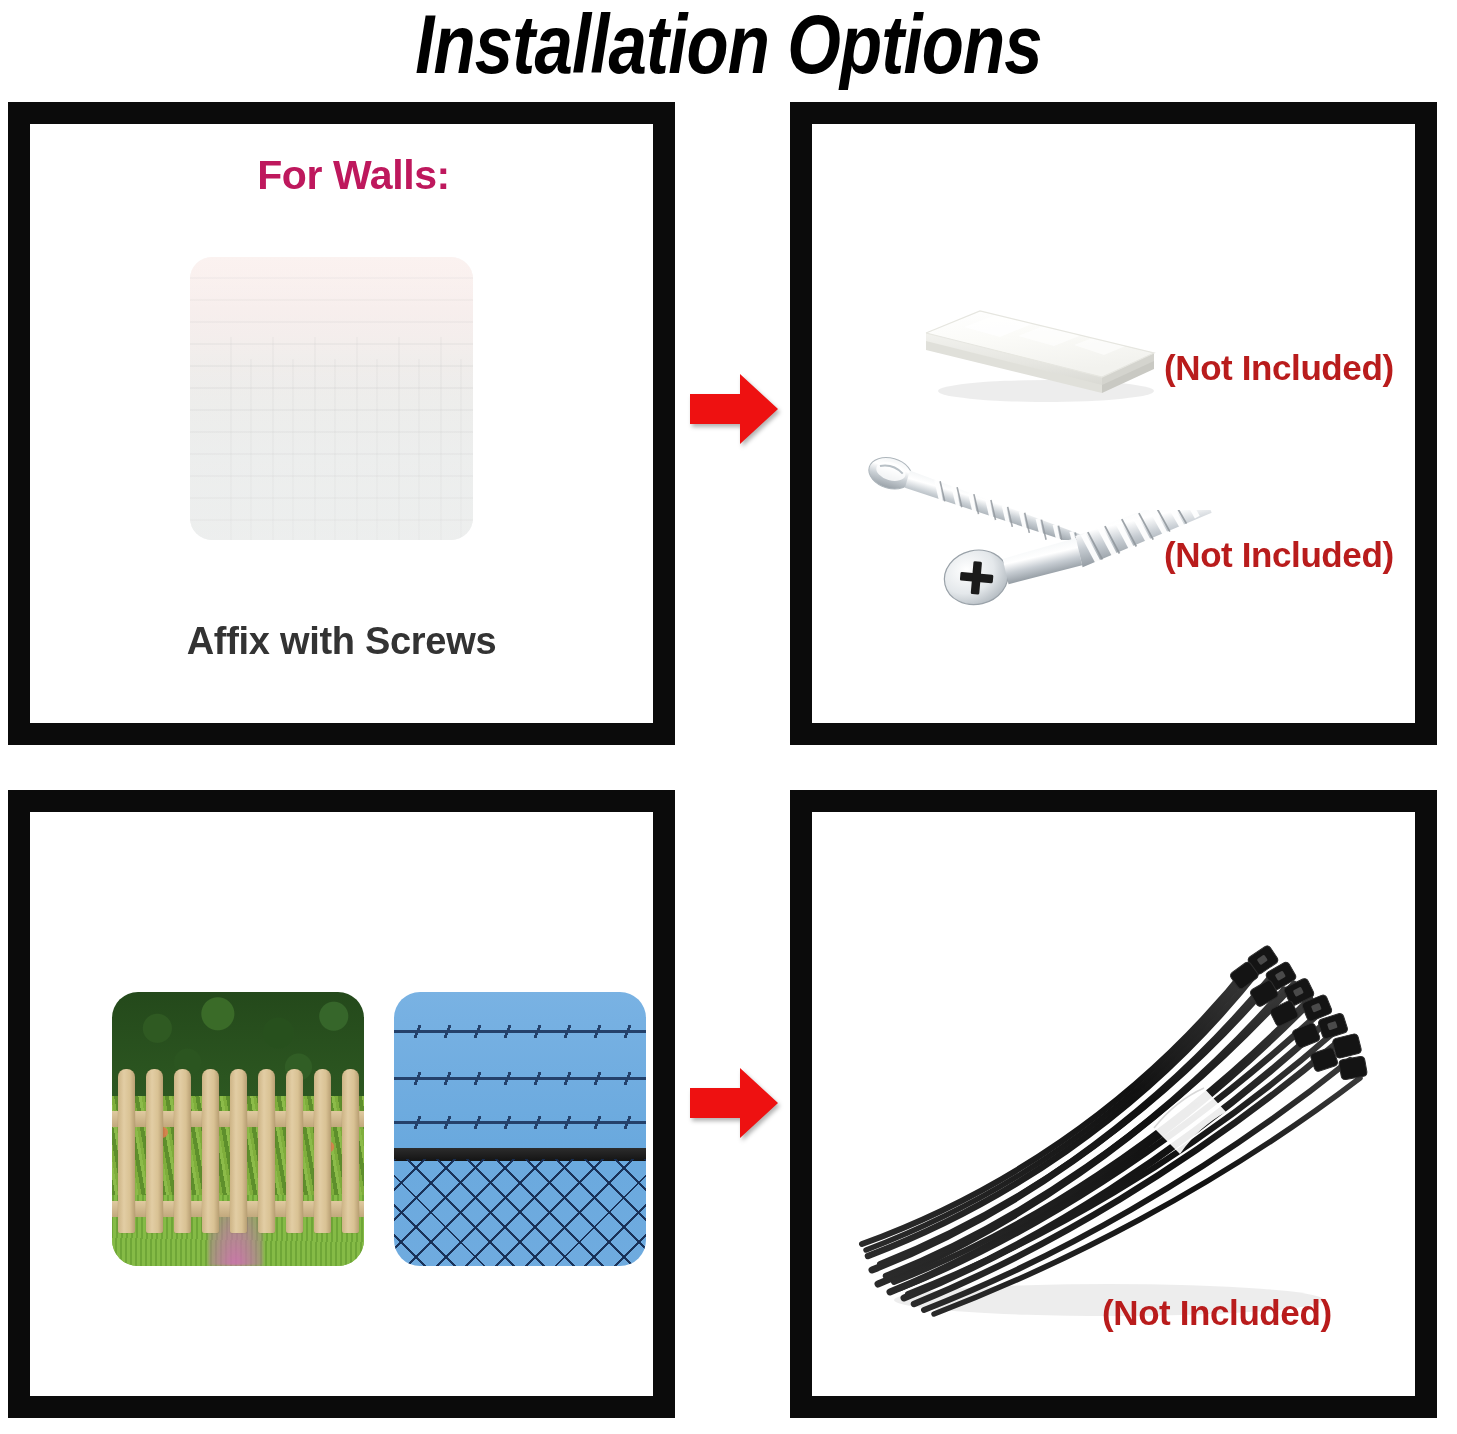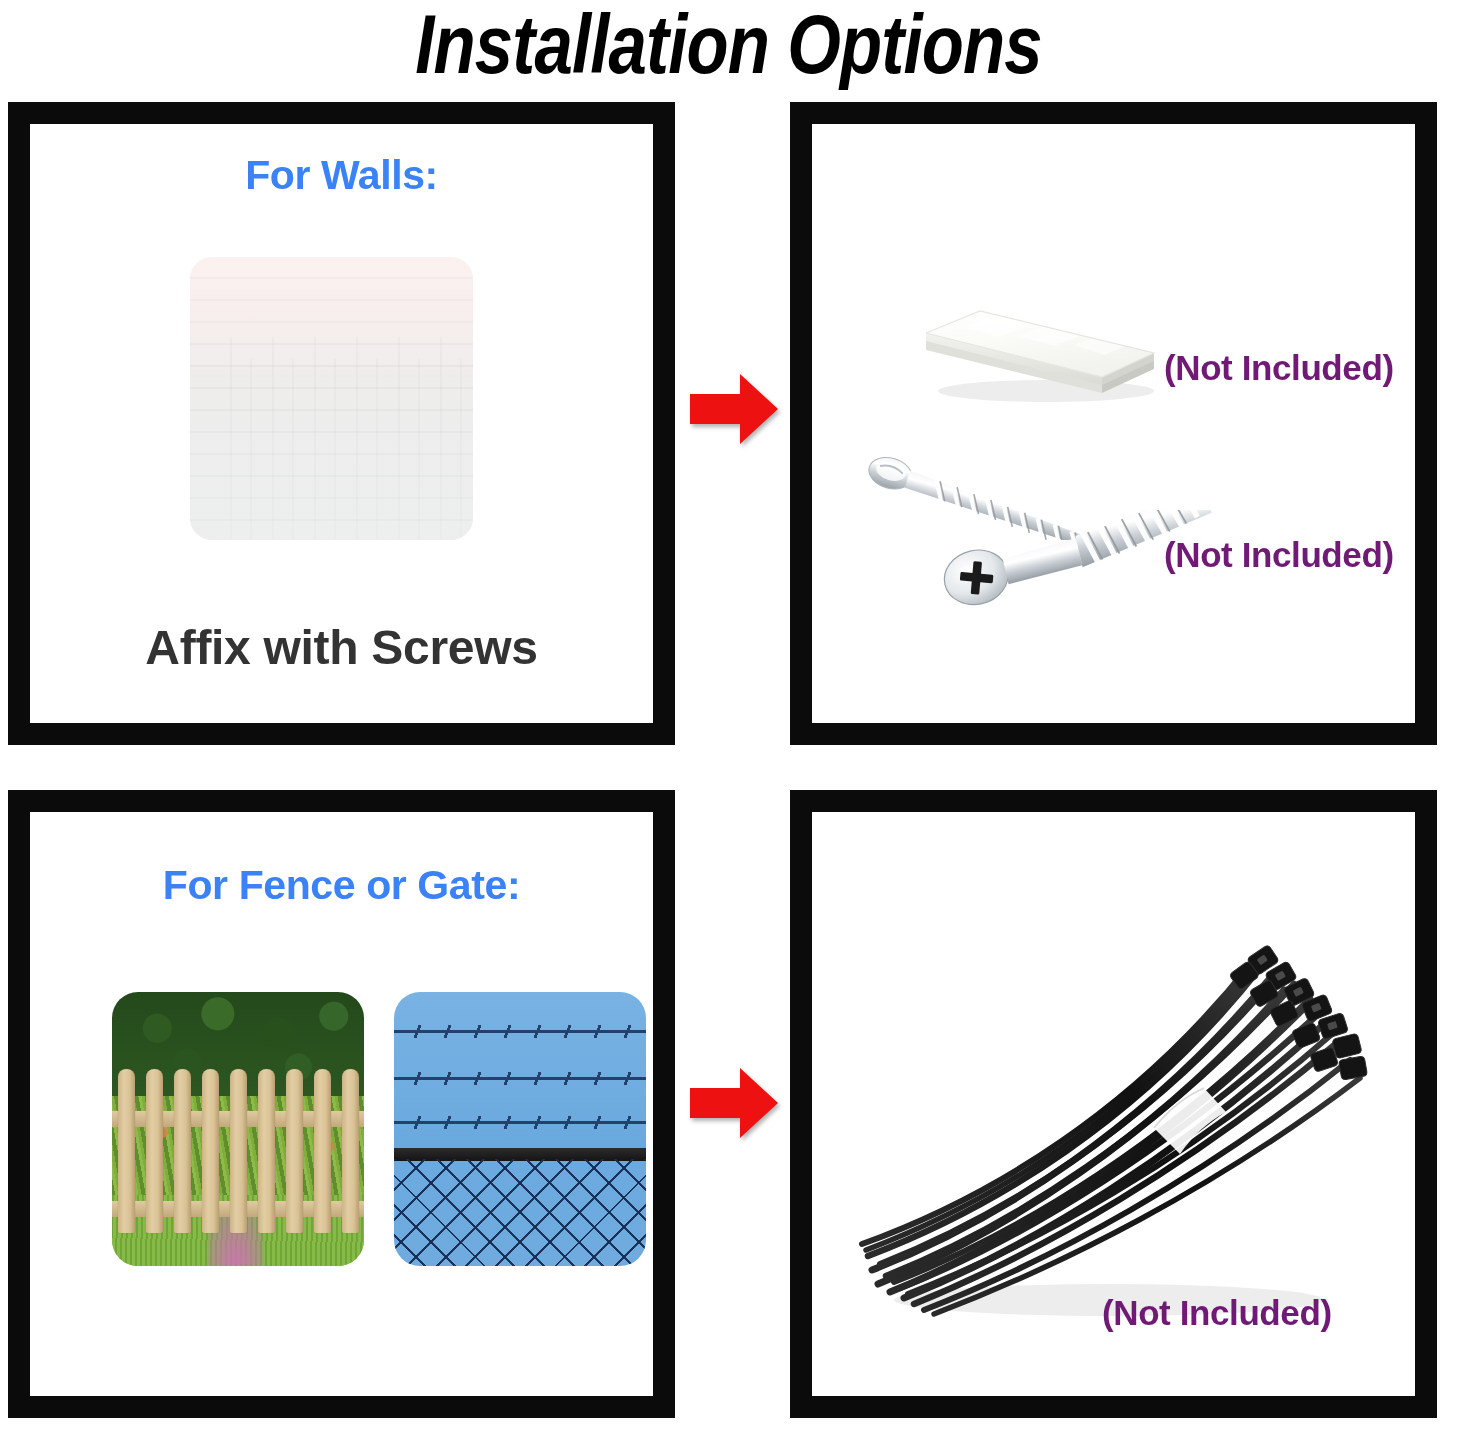--- a/index.html
+++ b/index.html
@@ -52,44 +52,45 @@
   #panel-fence      { left: 8px;   top: 790px;  width: 667px; height: 628px; }
   #panel-zipties    { left: 790px; top: 790px;  width: 647px; height: 628px; }
 
   
   .panel-heading {
     position: absolute;
     width: 100%;
     text-align: center;
     font-weight: bold;
     font-size: 41px;
-    color: #3b82f6;
+    color: #be185d;
     letter-spacing: -0.4px;
+    padding-left: 12px;
   }
   #walls-heading  { top: 28px; }
   #fence-heading  { top: 50px; }
 
   .panel-caption {
     position: absolute;
     width: 100%;
     text-align: center;
     font-weight: bold;
-    font-size: 48px;
+    font-size: 38px;
     color: #333333;
     letter-spacing: -0.3px;
     line-height: 1.33;
   }
   #walls-caption { top: 492px; }
   #fence-caption { top: 496px; }
 
   .not-included {
     position: absolute;
     font-weight: bold;
     font-size: 35px;
-    color: #701a75;
+    color: #b91c1c;
     letter-spacing: -0.4px;
     white-space: nowrap;
   }
   #tape-not-included  { left: 352px; top: 224px; }
   #screw-not-included { left: 352px; top: 411px; }
   #ziptie-not-included{ left: 290px; top: 481px; }
 
   
   .arrow-red {
     position: absolute;
@@ -460,21 +461,20 @@
     </svg>
 
     <div class="not-included" id="screw-not-included">(Not Included)</div>
 
   </div>
 </div>
 
 <div class="panel" id="panel-fence">
   <div class="panel-inner">
 
-    <div class="panel-heading" id="fence-heading">For Fence or Gate:</div>
 
     <div class="photo" id="fence-photo">
       <div class="sky-hedge"></div>
       <div class="foliage"></div>
       <div class="grass"></div>
       <div class="path"></div>
       <div class="pickets">
         <div class="rail rail-top"></div>
         <div class="rail rail-bottom"></div>
         <div class="picket" style="left:6px"></div>

